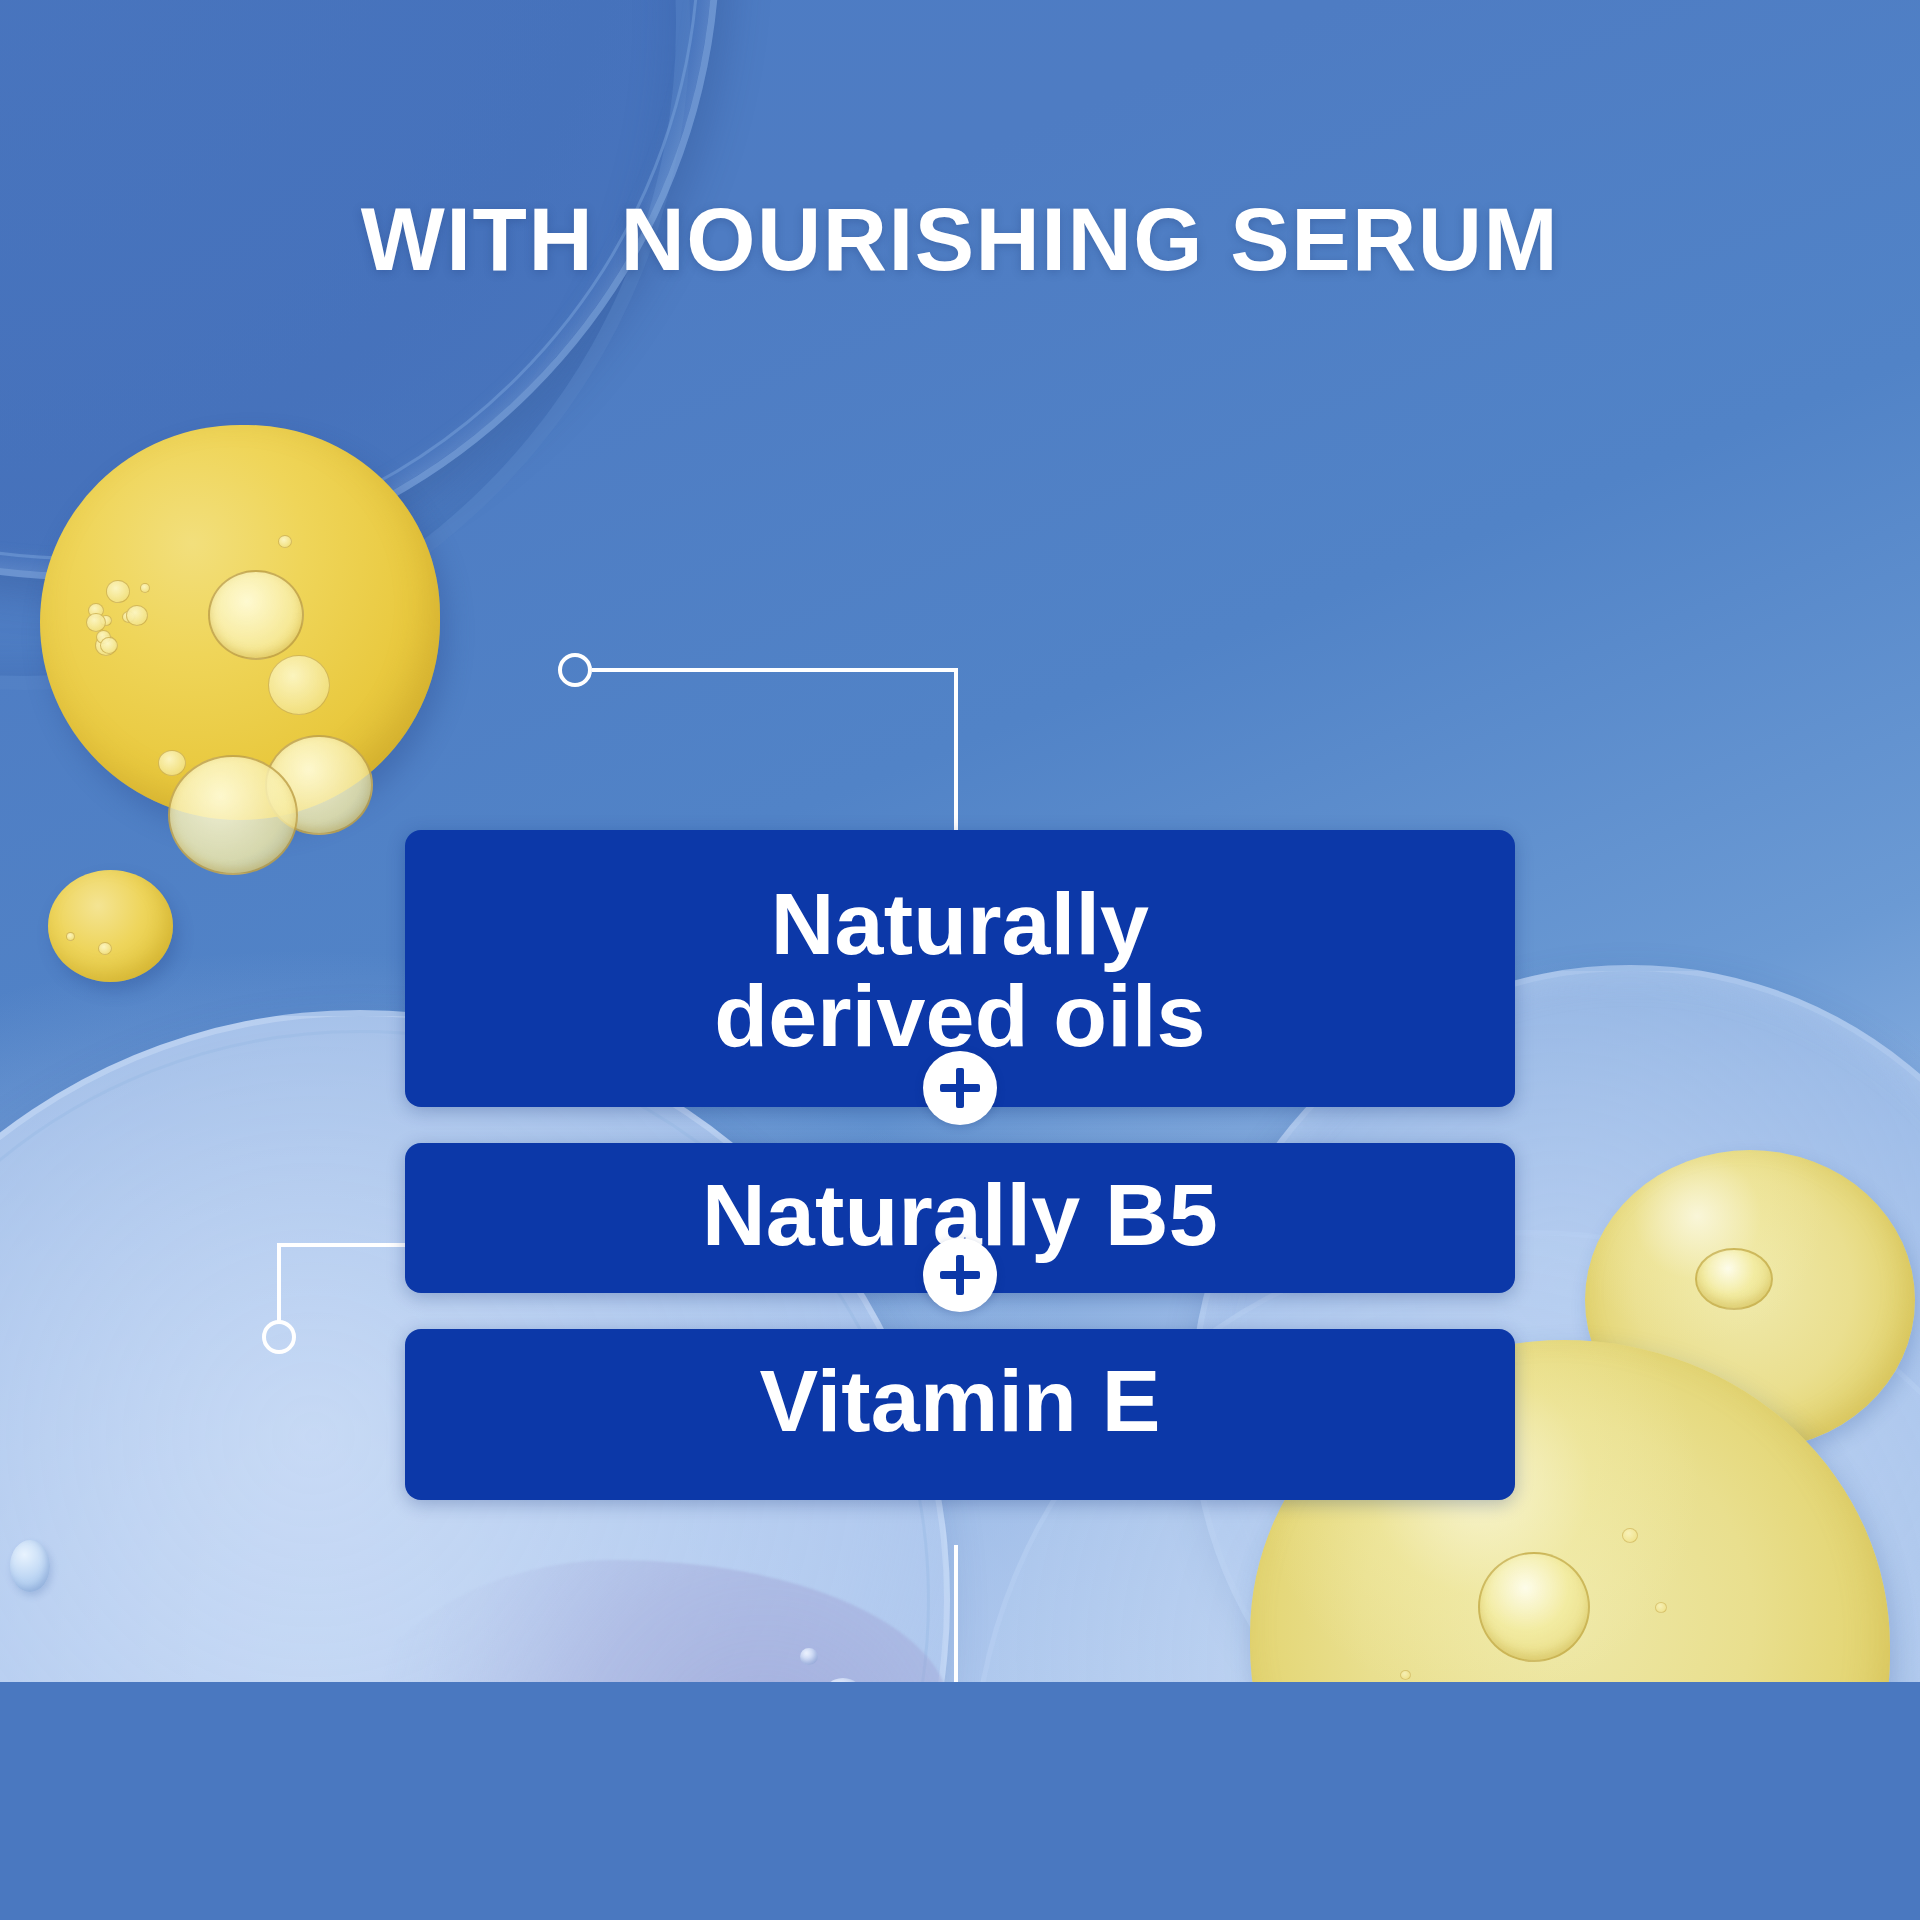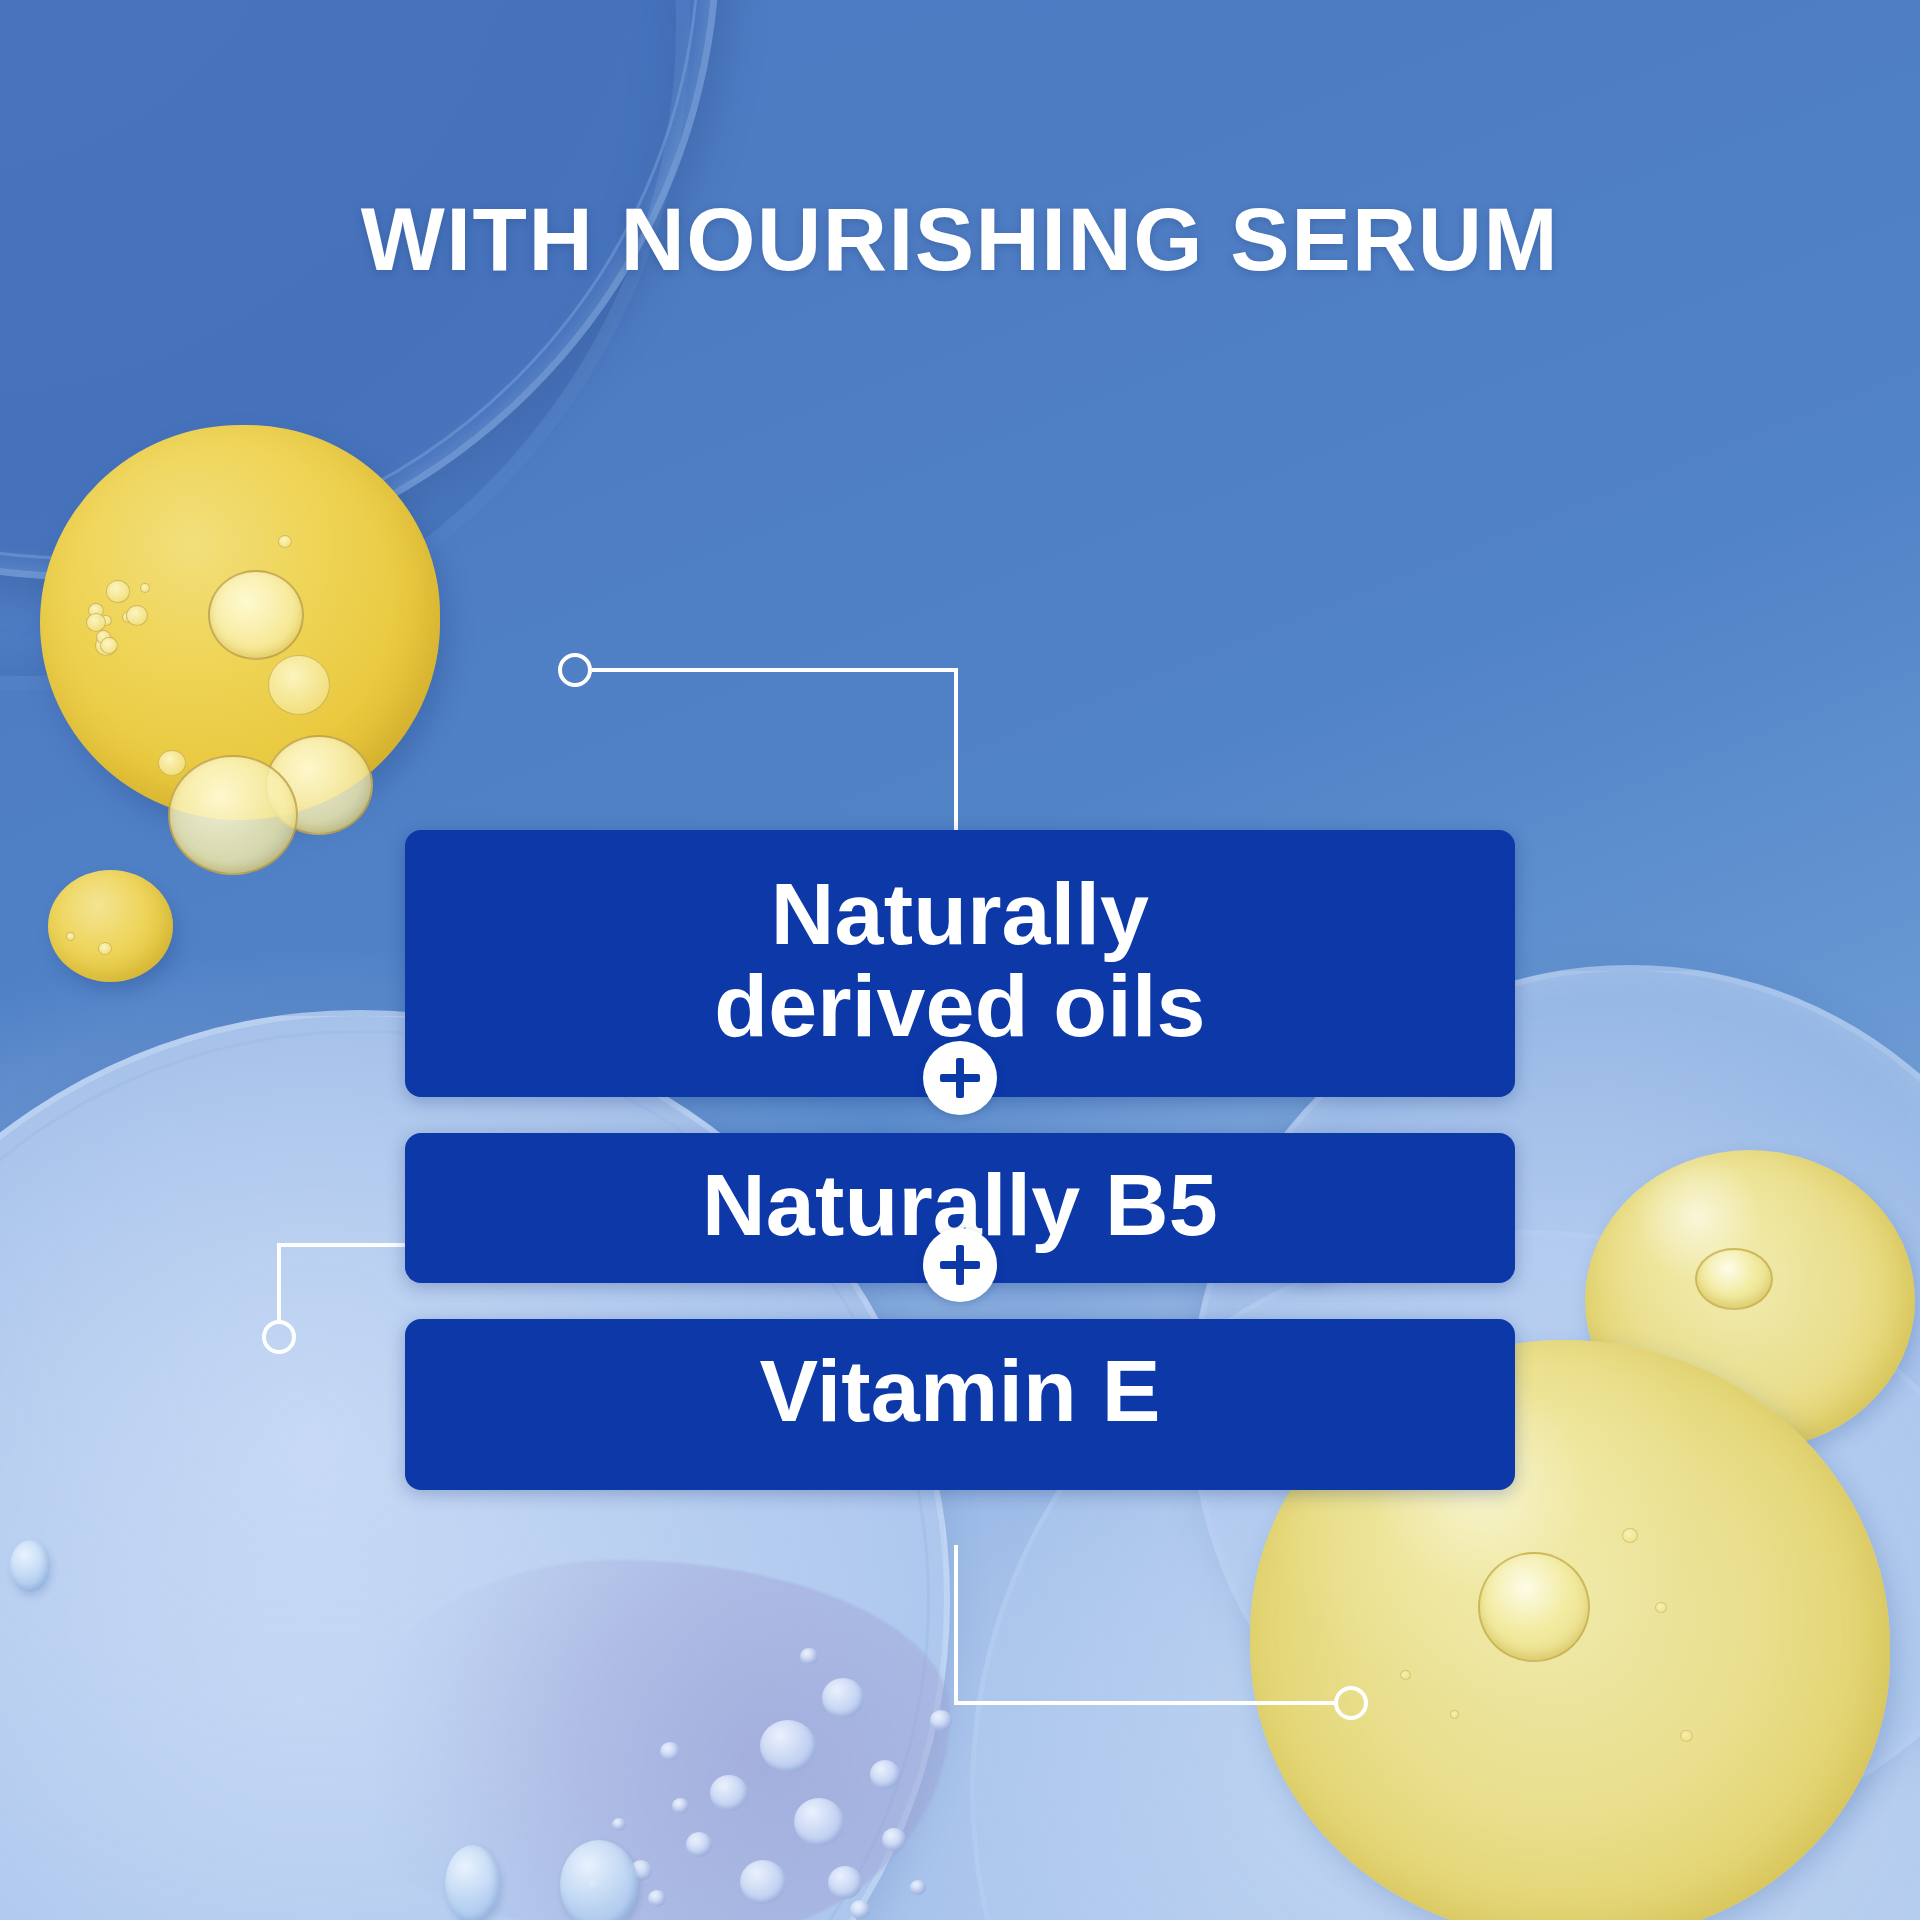--- a/index.html
+++ b/index.html
@@ -6,21 +6,21 @@
   * { margin:0; padding:0; box-sizing:border-box; }
   html, body {
     width:1920px; height:1920px;
     overflow:hidden;
     font-family:"Liberation Sans", sans-serif;
     background:#4a78c0;
   }
 
   #stage {
     position:relative;
-    width:1920px; height:1920px;
+    width:1920px; height:1682px;
     overflow:hidden;
     background:
       radial-gradient(ellipse 1400px 1100px at 1500px 1750px, rgba(196,214,242,0.95) 0%, rgba(176,200,238,0.55) 45%, rgba(140,176,226,0.0) 72%),
       radial-gradient(ellipse 1200px 1000px at 300px 1700px, rgba(196,214,242,0.95) 0%, rgba(170,196,236,0.5) 48%, rgba(140,176,226,0.0) 75%),
       linear-gradient(158deg, #4d7cc4 0%, #4e7cc3 22%, #5183c7 46%, #6b9ad4 68%, #9cbde9 86%, #b9d0ee 100%);
   }
 
   
   .layer { position:absolute; pointer-events:none; }
 
@@ -206,21 +206,21 @@
   .pill {
     background:#0c38a8;
     border-radius:16px;
     color:#ffffff;
     text-align:center;
     font-weight:700;
     line-height:1.05;
     letter-spacing:0.2px;
     box-shadow: 0 4px 18px rgba(12,40,110,0.28);
   }
-  .pill-1 { padding:38px 40px 44px; font-size:88px; }
+  .pill-1 { padding:48px 40px 44px; font-size:88px; }
   .pill-2 { padding:26px 40px 32px; font-size:88px; }
   .pill-3 { padding:26px 40px 52px; font-size:88px; }
 
   .plus-row { display:flex; justify-content:center; align-items:center; height:0; position:relative; z-index:45; }
   .plus {
     width:74px; height:74px;
     border-radius:50%;
     background:#ffffff;
     position:relative;
     margin-top:-37px;

